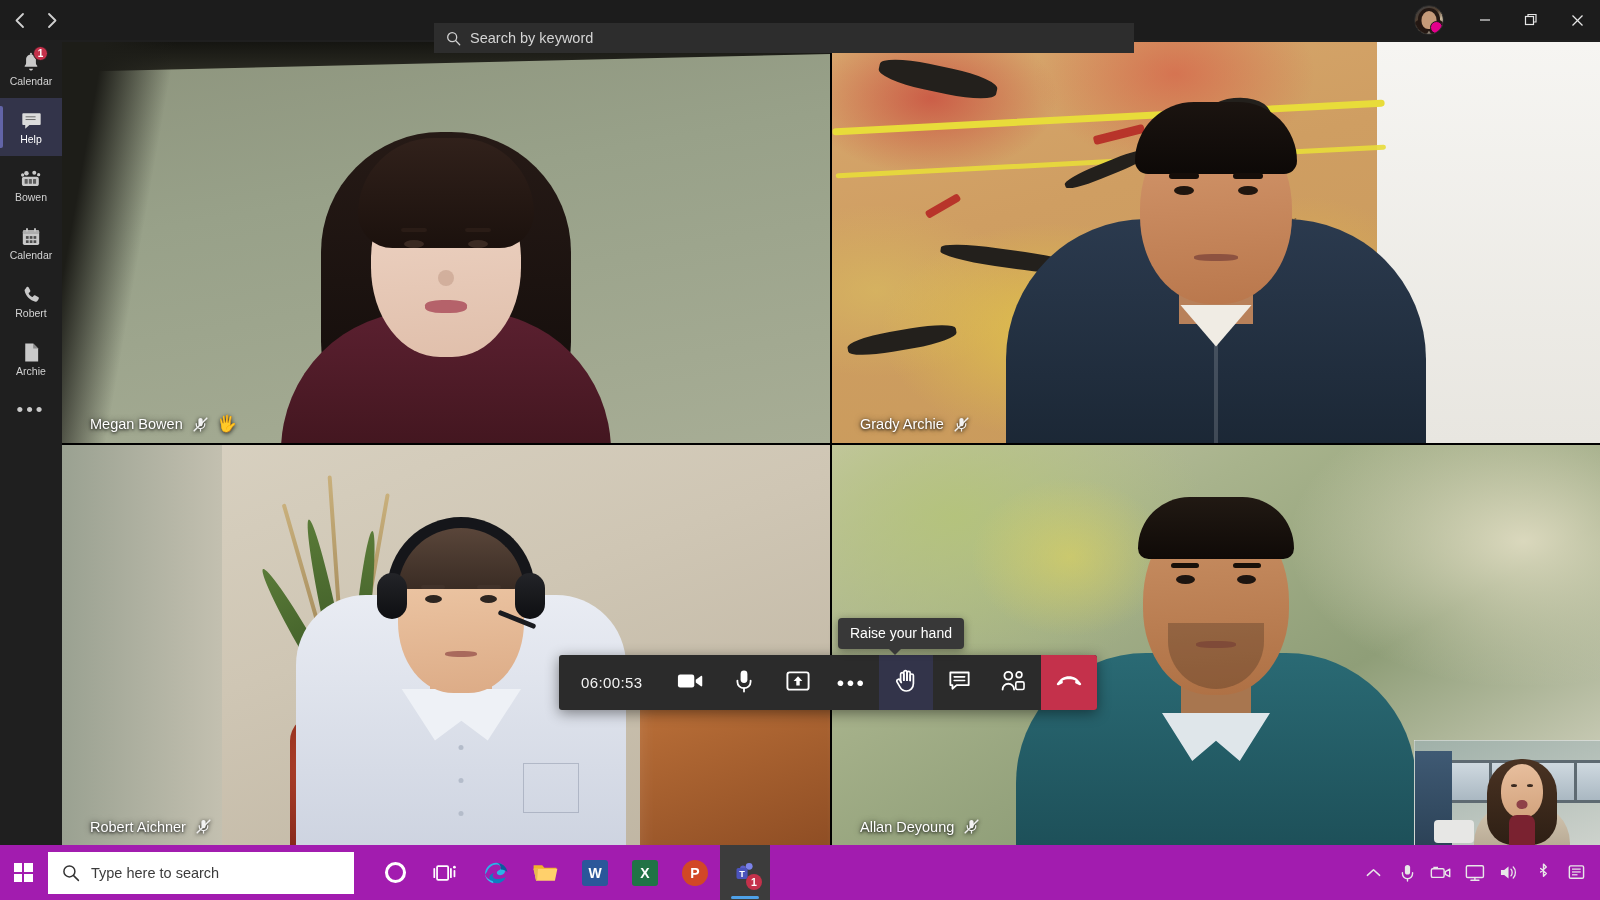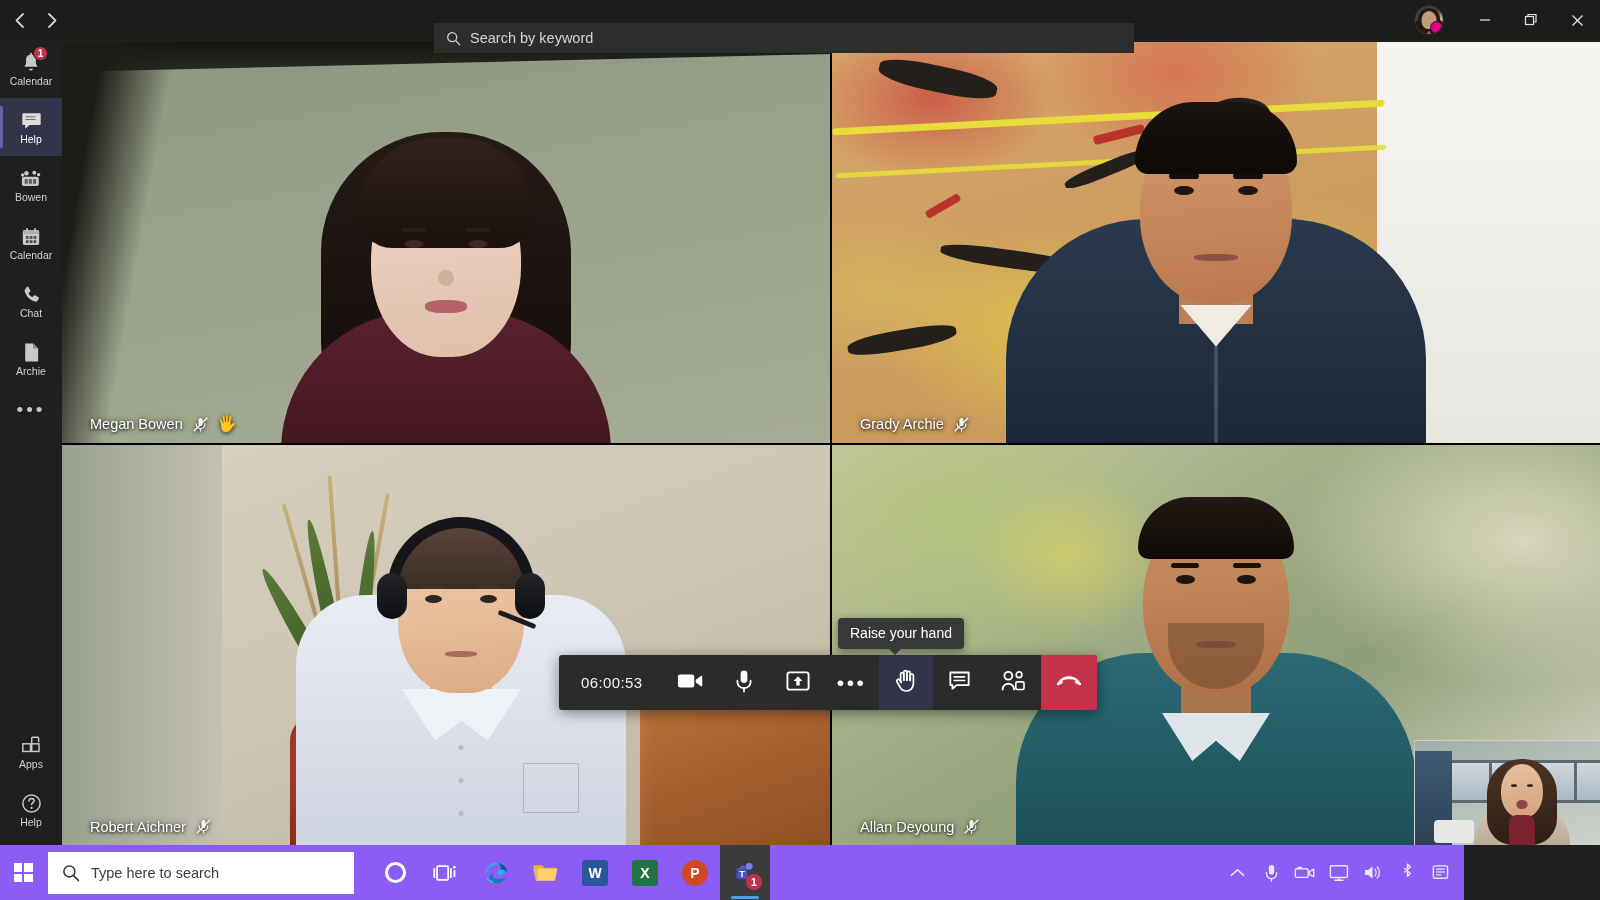--- a/index.html
+++ b/index.html
@@ -438,22 +438,22 @@
     box-shadow: 0 2px 8px rgba(0,0,0,.4);
   }
   .tooltip::after {
     content: ""; position: absolute; left: 50px; bottom: -6px;
     border-left: 7px solid transparent; border-right: 7px solid transparent;
     border-top: 7px solid #383838;
   }
 
   
   .taskbar {
-    position: absolute; left: 0; bottom: 0; width: 1464px; height: 55px;
-    background: #8b5cf6; display: flex; align-items: center; z-index: 60;
+    position: absolute; left: 0; bottom: 0; width: 1600px; height: 55px;
+    background: #a21caf; display: flex; align-items: center; z-index: 60;
   }
   .startbtn {
     width: 46px; height: 55px; display: flex; align-items: center; justify-content: center;
     cursor: pointer;
   }
   .winlogo { width: 19px; height: 19px; display: grid; grid-template-columns: 1fr 1fr; grid-template-rows: 1fr 1fr; gap: 2px; }
   .winlogo i { background: #fff; display: block; }
   .tbsearch {
     width: 306px; height: 42px; background: #fff; display: flex; align-items: center;
     padding-left: 14px; cursor: text; margin-left: 2px;
@@ -602,57 +602,35 @@
       </span>
       <span class="rlabel">Calendar</span>
     </div>
 
     <div class="railitem">
       <span class="ricon">
         <svg width="20" height="20" viewBox="0 0 22 22">
           <path d="M6.3 2.2c.8-.5 1.8-.2 2.2.6l1.6 3c.4.7.2 1.6-.5 2.1l-1.3.9c.6 2.2 2.3 3.9 4.5 4.5l.9-1.3c.5-.7 1.4-.9 2.1-.5l3 1.6c.8.4 1.1 1.4.6 2.2l-1.2 2c-.5.8-1.4 1.2-2.3 1-6-1.2-10.7-5.9-11.9-11.9-.2-.9.2-1.8 1-2.3z" fill="#c9c9c9"></path>
         </svg>
       </span>
-      <span class="rlabel">Chat</span>
+      <span class="rlabel">Robert</span>
     </div>
 
     <div class="railitem">
       <span class="ricon">
         <svg width="19" height="21" viewBox="0 0 20 22">
           <path d="M3.4 1.6h8.4l5.2 5.2v13.6H3.4z" fill="#c9c9c9"></path>
           <path d="M11.8 1.6l5.2 5.2h-5.2z" fill="#8a8a8a"></path>
         </svg>
       </span>
       <span class="rlabel">Archie</span>
     </div>
 
     <div class="raildots">•••</div>
 
-    <div class="railbottom">
-      <div class="railitem">
-        <span class="ricon">
-          <svg width="20" height="20" viewBox="0 0 22 22">
-            <rect x="2" y="8.6" width="8.4" height="8.4" fill="none" stroke="#c9c9c9" stroke-width="1.6"></rect>
-            <rect x="11.8" y="8.6" width="8" height="8.4" fill="none" stroke="#c9c9c9" stroke-width="1.6"></rect>
-            <path d="M11.8 8.2V2.4c0-.6.5-1 1-1h5.6c.6 0 1 .4 1 1v4.4" fill="none" stroke="#c9c9c9" stroke-width="1.6"></path>
-          </svg>
-        </span>
-        <span class="rlabel">Apps</span>
-      </div>
-      <div class="railitem">
-        <span class="ricon">
-          <svg width="21" height="21" viewBox="0 0 22 22">
-            <circle cx="11" cy="11" r="9" fill="none" stroke="#c9c9c9" stroke-width="1.6"></circle>
-            <path d="M8.4 8.4c0-1.5 1.2-2.6 2.7-2.6s2.6 1 2.6 2.4c0 1.9-2.6 1.9-2.6 3.9" fill="none" stroke="#c9c9c9" stroke-width="1.6" stroke-linecap="round"></path>
-            <circle cx="11.1" cy="15.6" r="1.15" fill="#c9c9c9"></circle>
-          </svg>
-        </span>
-        <span class="rlabel">Help</span>
-      </div>
-    </div>
   </div>
 
   <div class="stage">
     <div class="grid">
 
       <div class="tile">
         <div class="scene scene-megan">
           <div class="wall-dark"></div>
           <div class="wall-edge"></div>
           <div class="hair-back"></div>

